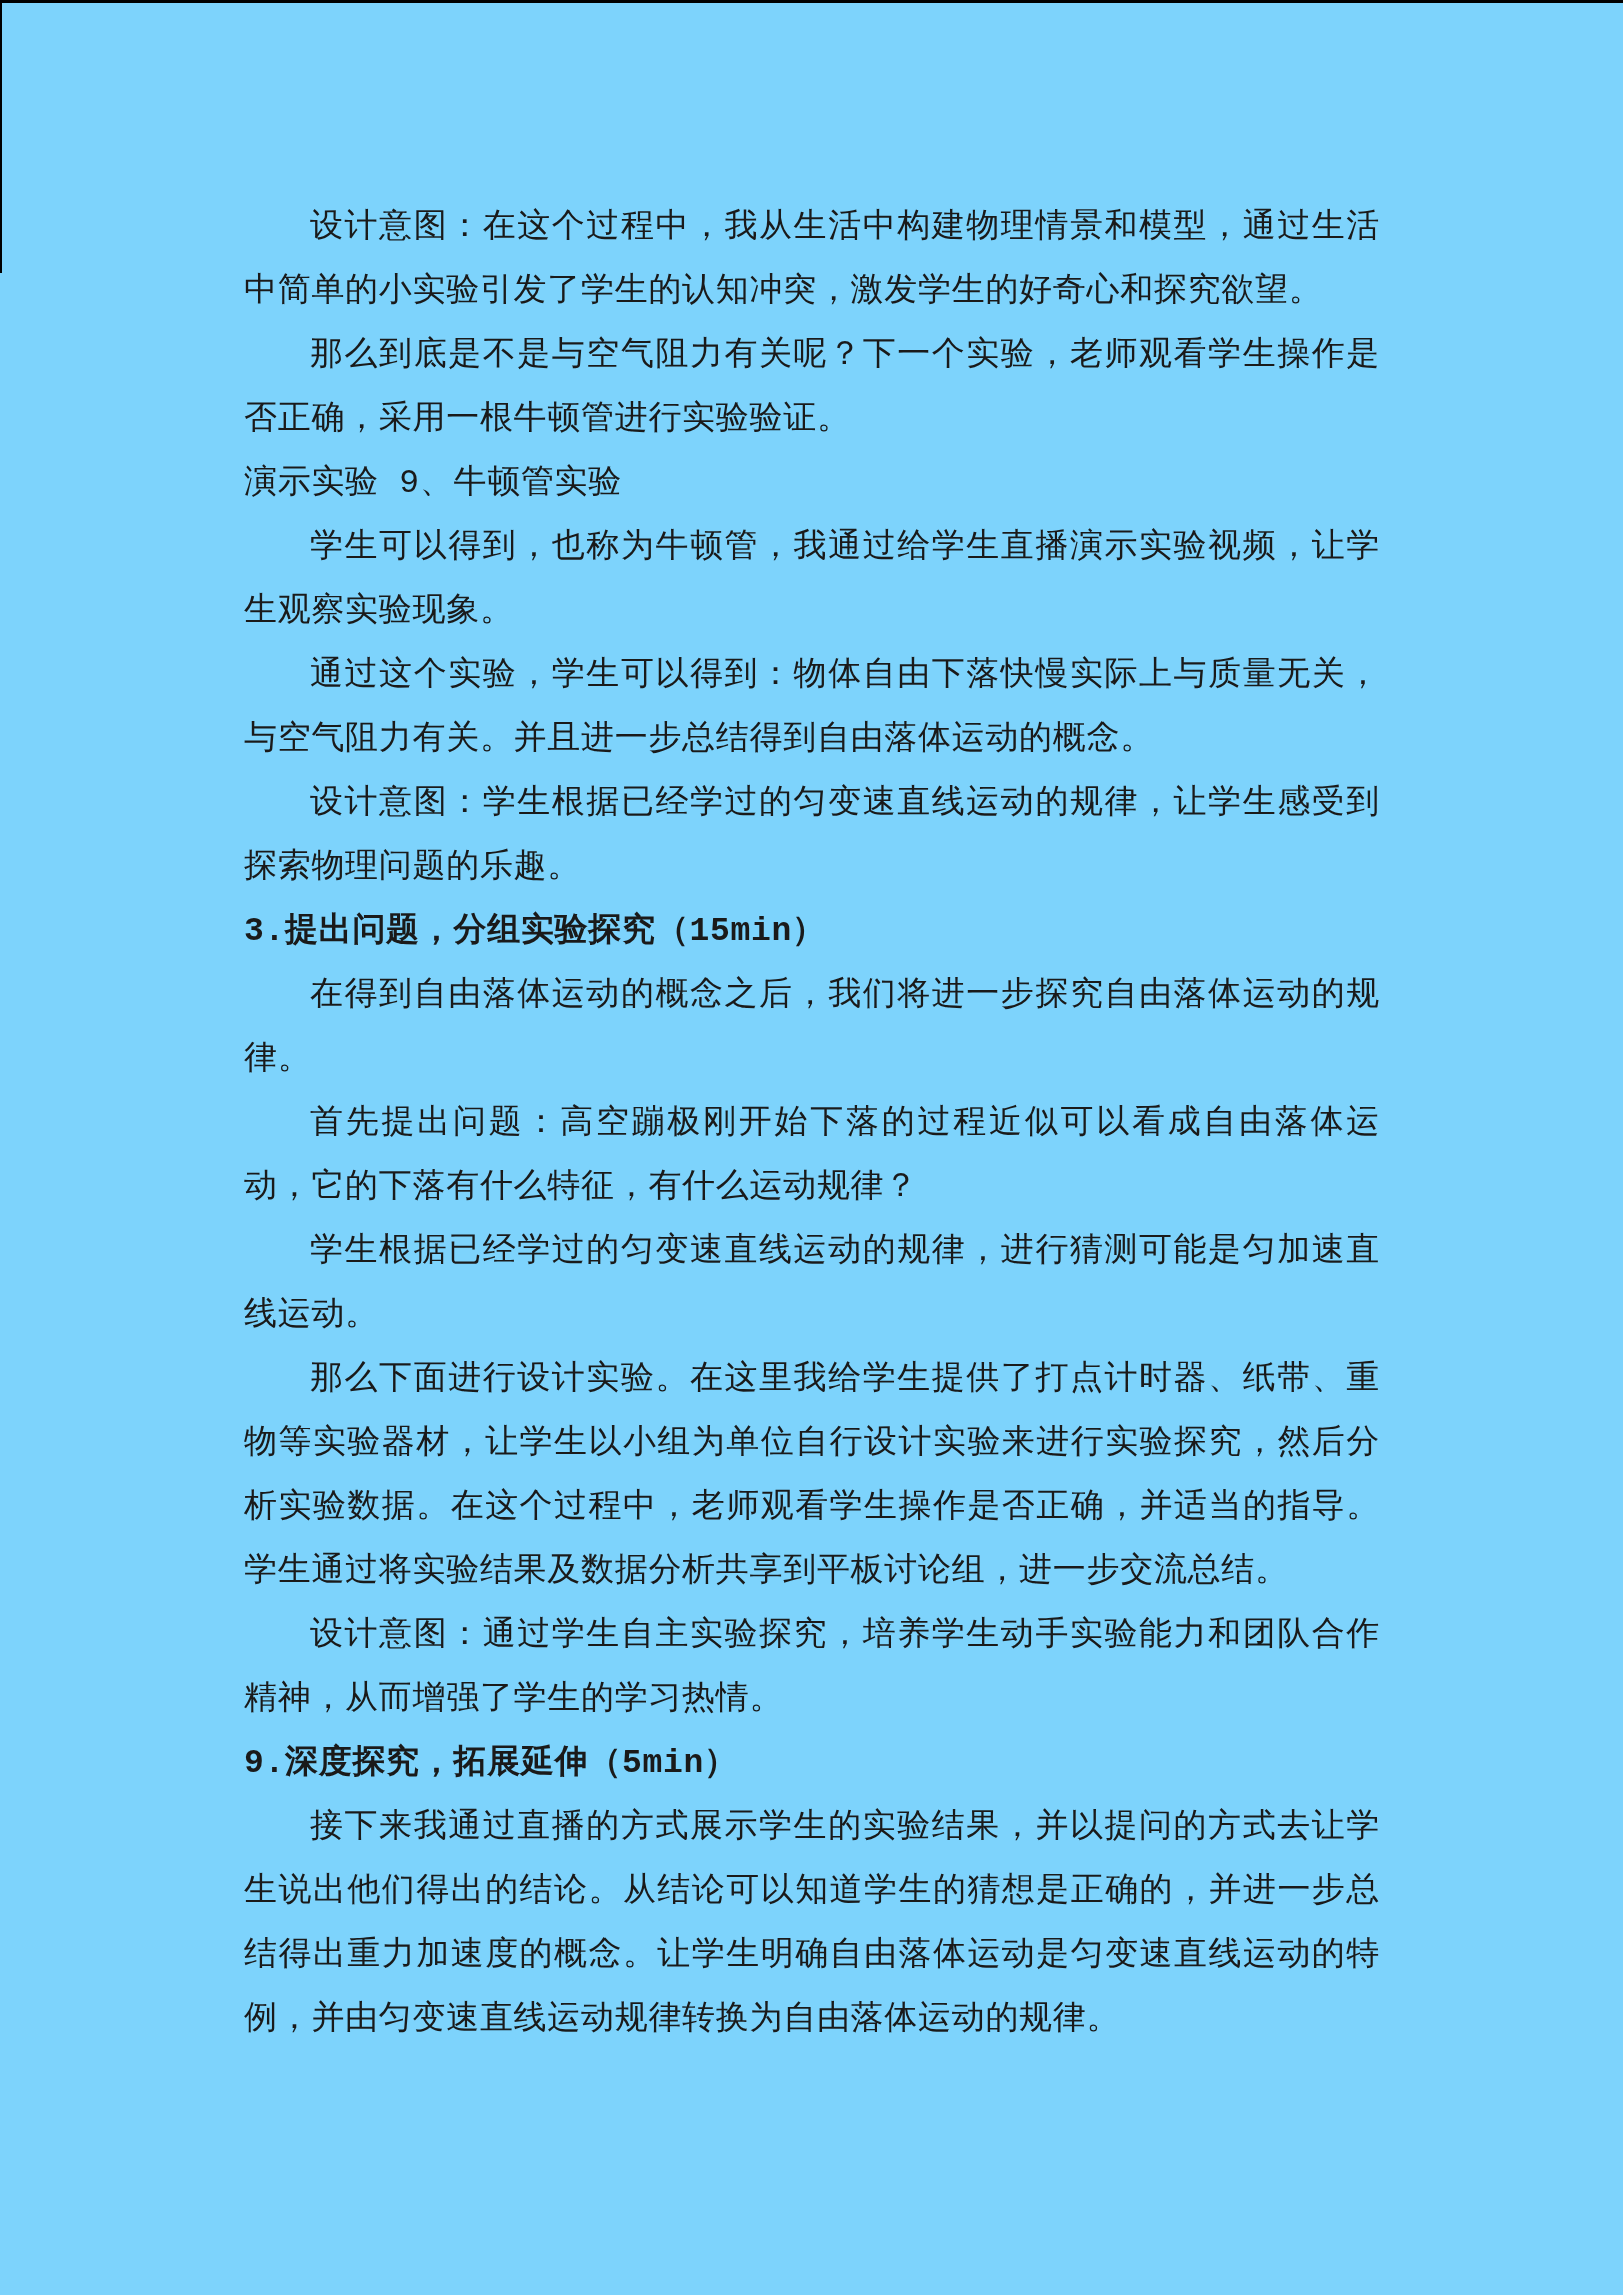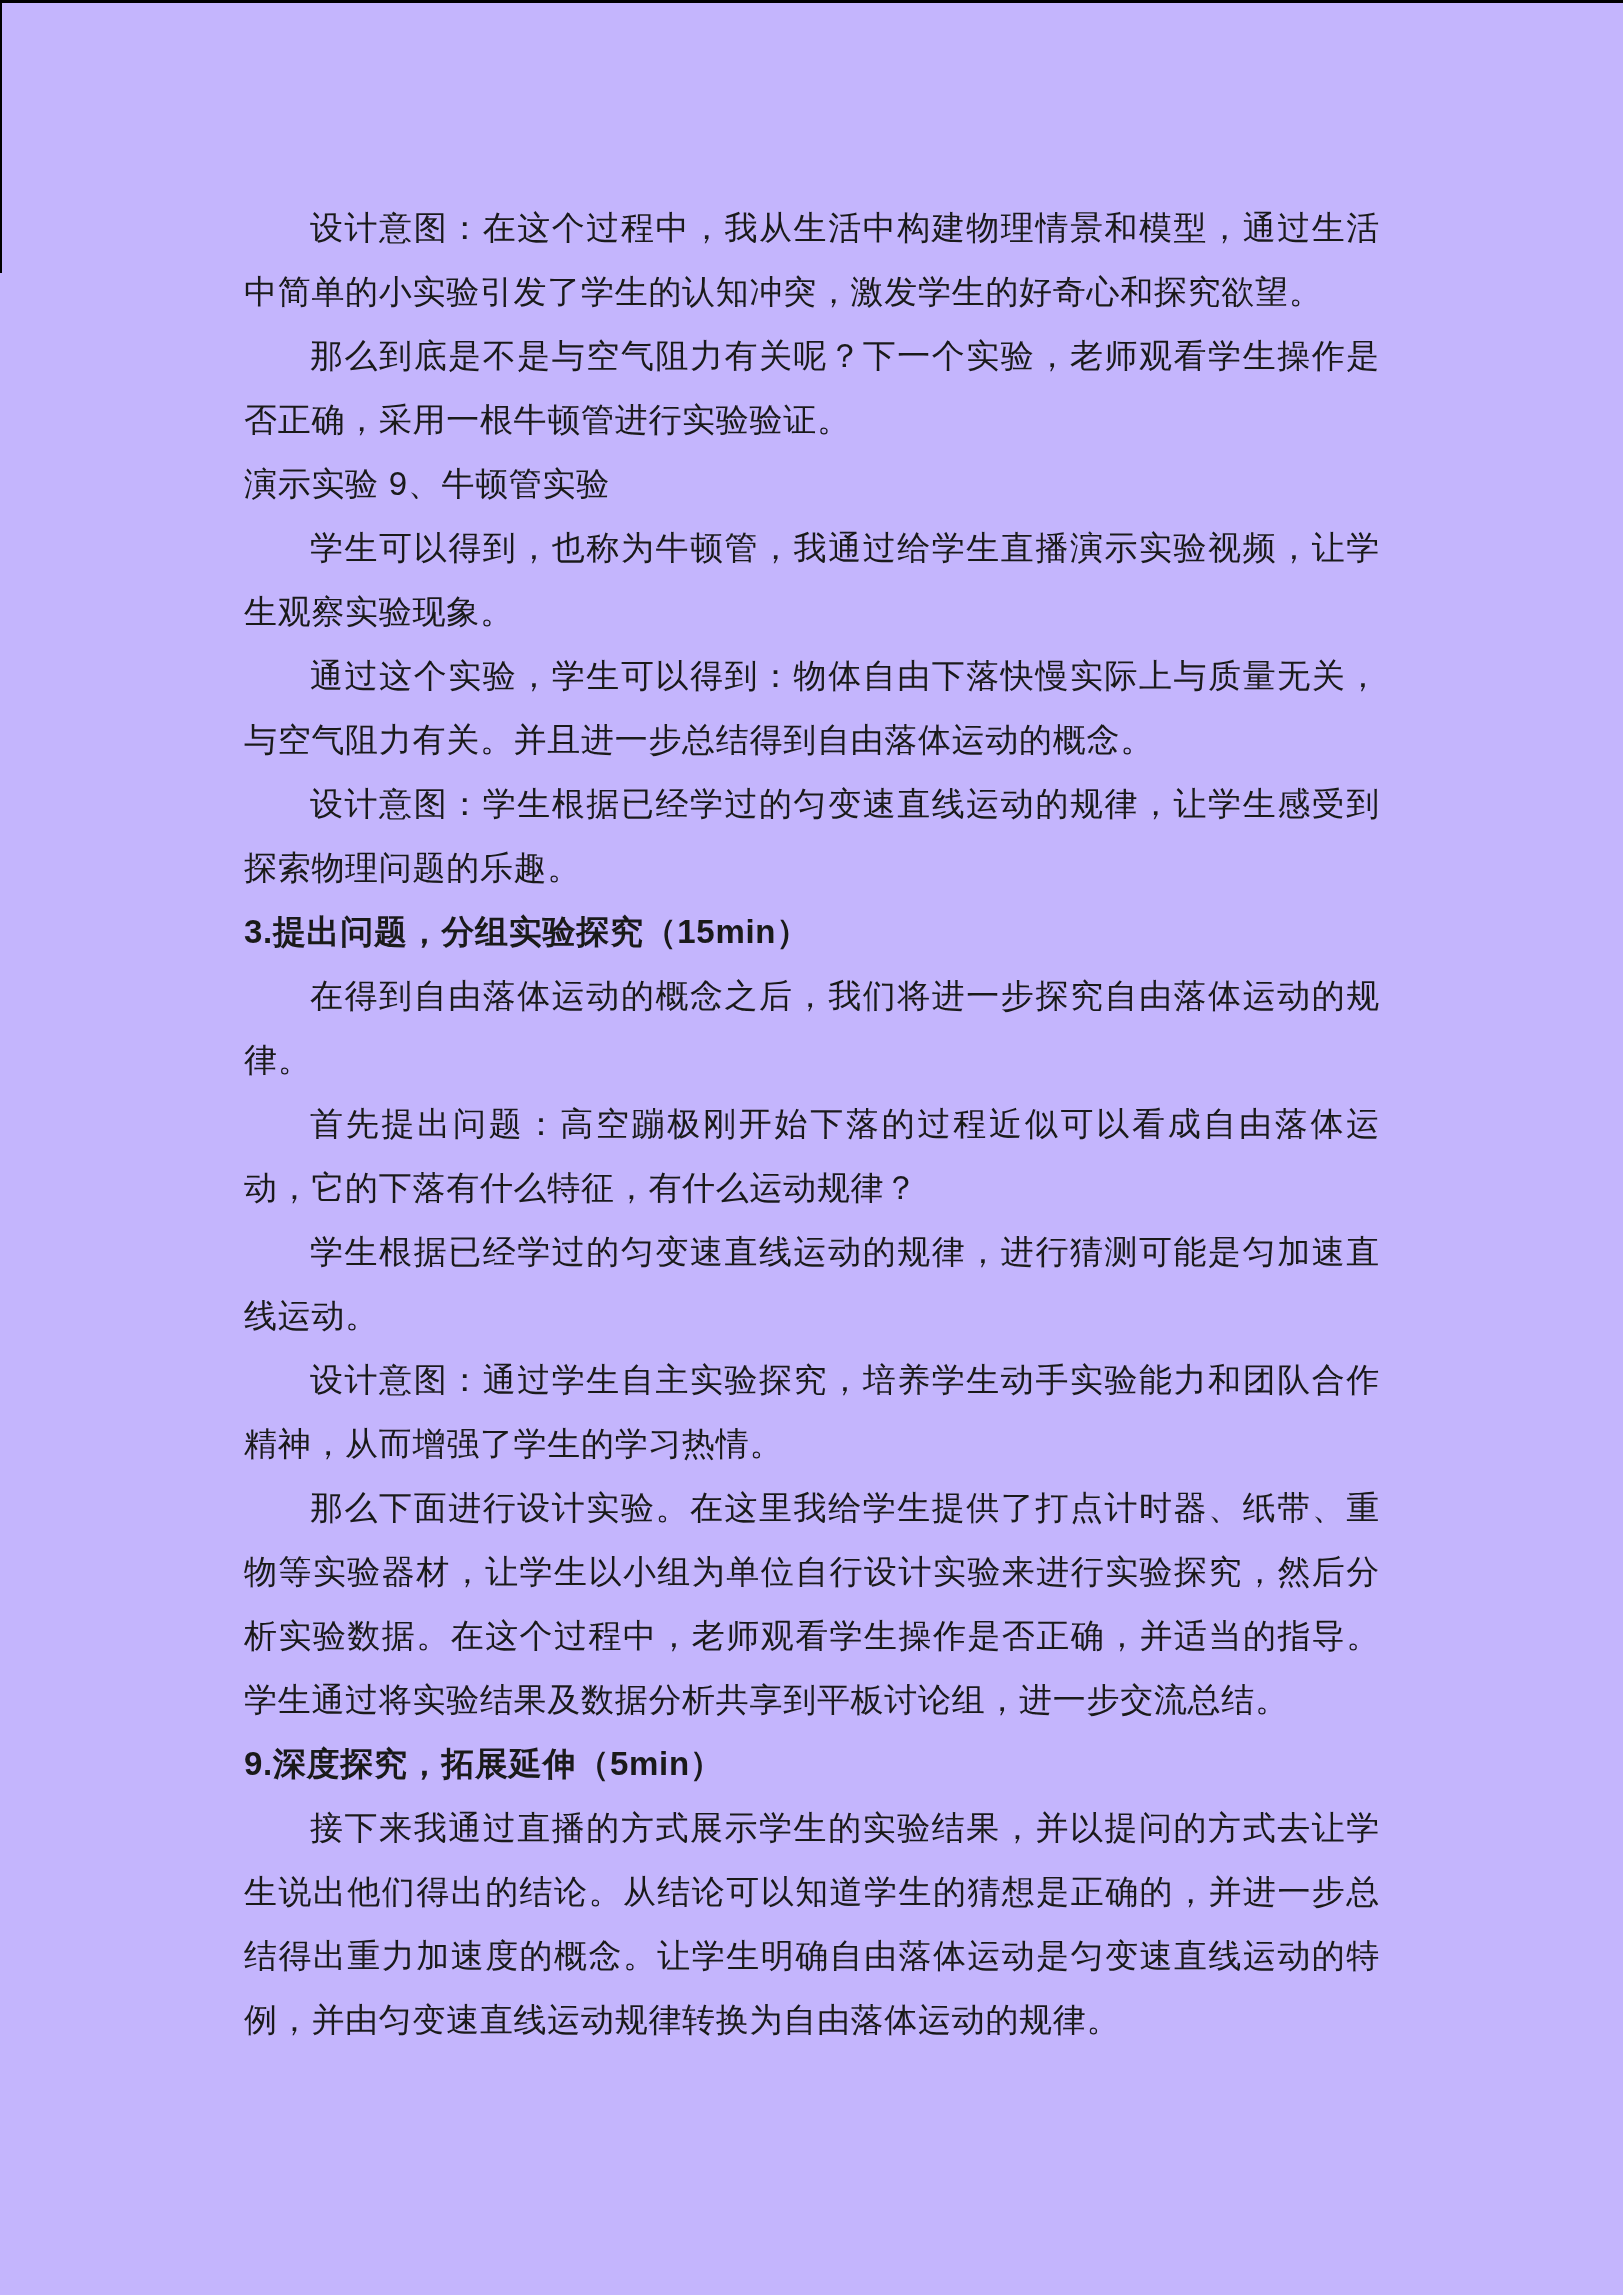--- a/index.html
+++ b/index.html
@@ -4,23 +4,23 @@
 <style>
   html, body {
     margin: 0;
     padding: 0;
     background: #ffffff;
   }
   #page {
     position: relative;
     width: 1623px;
     height: 2295px;
-    background: #c4b5fd;
+    background: #7dd3fc;
     overflow: hidden;
-    font-family: Liberation Sans, sans-serif;
+    font-family: Liberation Mono, monospace;
     color: #1a1a1a;
   }
   
   #top-border {
     position: absolute;
     left: 0; top: 0;
     width: 1623px; height: 2.7px;
     background: #000000;
   }
   #left-border {
@@ -66,20 +66,20 @@
     <p class="body">设计意图：在这个过程中，我从生活中构建物理情景和模型，通过生活中简单的小实验引发了学生的认知冲突，激发学生的好奇心和探究欲望。</p>
     <p class="body">那么到底是不是与空气阻力有关呢？下一个实验，老师观看学生操作是否正确，采用一根牛顿管进行实验验证。</p>
     <p class="label">演示实验 9、牛顿管实验</p>
     <p class="body">学生可以得到，也称为牛顿管，我通过给学生直播演示实验视频，让学生观察实验现象。</p>
     <p class="body">通过这个实验，学生可以得到：物体自由下落快慢实际上与质量无关，与空气阻力有关。并且进一步总结得到自由落体运动的概念。</p>
     <p class="body">设计意图：学生根据已经学过的匀变速直线运动的规律，让学生感受到探索物理问题的乐趣。</p>
     <p class="heading">3.提出问题，分组实验探究（15min）</p>
     <p class="body">在得到自由落体运动的概念之后，我们将进一步探究自由落体运动的规律。</p>
     <p class="body">首先提出问题：高空蹦极刚开始下落的过程近似可以看成自由落体运动，它的下落有什么特征，有什么运动规律？</p>
     <p class="body">学生根据已经学过的匀变速直线运动的规律，进行猜测可能是匀加速直线运动。</p>
+    <p class="body">那么下面进行设计实验。在这里我给学生提供了打点计时器、纸带、重物等实验器材，让学生以小组为单位自行设计实验来进行实验探究，然后分析实验数据。在这个过程中，老师观看学生操作是否正确，并适当的指导。学生通过将实验结果及数据分析共享到平板讨论组，进一步交流总结。</p>
     <p class="body">设计意图：通过学生自主实验探究，培养学生动手实验能力和团队合作精神，从而增强了学生的学习热情。</p>
-    <p class="body">那么下面进行设计实验。在这里我给学生提供了打点计时器、纸带、重物等实验器材，让学生以小组为单位自行设计实验来进行实验探究，然后分析实验数据。在这个过程中，老师观看学生操作是否正确，并适当的指导。学生通过将实验结果及数据分析共享到平板讨论组，进一步交流总结。</p>
     <p class="heading">9.深度探究，拓展延伸（5min）</p>
     <p class="body">接下来我通过直播的方式展示学生的实验结果，并以提问的方式去让学生说出他们得出的结论。从结论可以知道学生的猜想是正确的，并进一步总结得出重力加速度的概念。让学生明确自由落体运动是匀变速直线运动的特例，并由匀变速直线运动规律转换为自由落体运动的规律。</p>
   </div>
 
 </div>
 
 
 </body></html>

